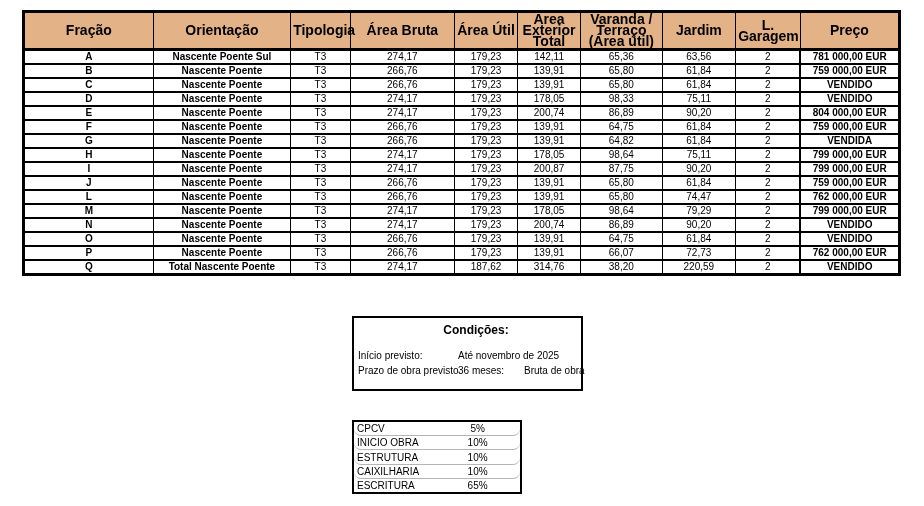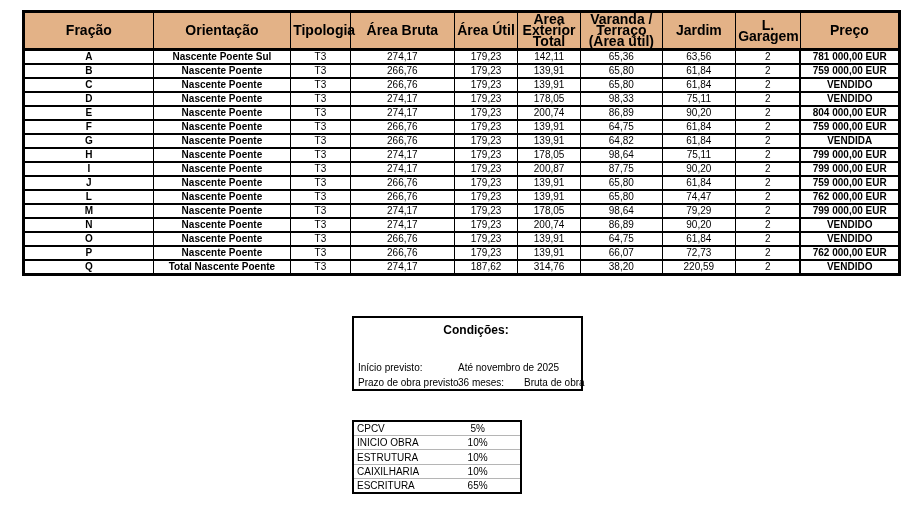--- a/index.html
+++ b/index.html
@@ -60,21 +60,21 @@
     background: #fff;
     font-size: 10px;
   }
   .cond-title {
     text-align: center;
     font-weight: bold;
     font-size: 12px;
     padding-top: 5px;
     padding-left: 17px;
   }
-  .cond-rows { margin-top: 23px; }
+  .cond-rows { margin-top: 11px; }
   .cond-row {
     display: grid;
     grid-template-columns: 100px 66px 1fr;
     padding-left: 4px;
     height: 15px; line-height: 15px;
     white-space: nowrap;
   }
 
   
   .payment-box {
@@ -85,20 +85,21 @@
     font-size: 10px;
     display: flex;
     flex-direction: column;
   }
   .pay-row {
     flex: 1;
     display: flex;
     align-items: center;
     border-bottom: 1px solid #b5b5b5;
     padding-left: 3px;
+    border-radius: 7px;
   }
   .pay-row:last-child { border-bottom: none; }
   .pay-label { width: 58%; white-space: nowrap; }
   .pay-value { width: 32%; text-align: center; }
 </style>
 </head>
 <body>
 
 <div class="stage">
 

